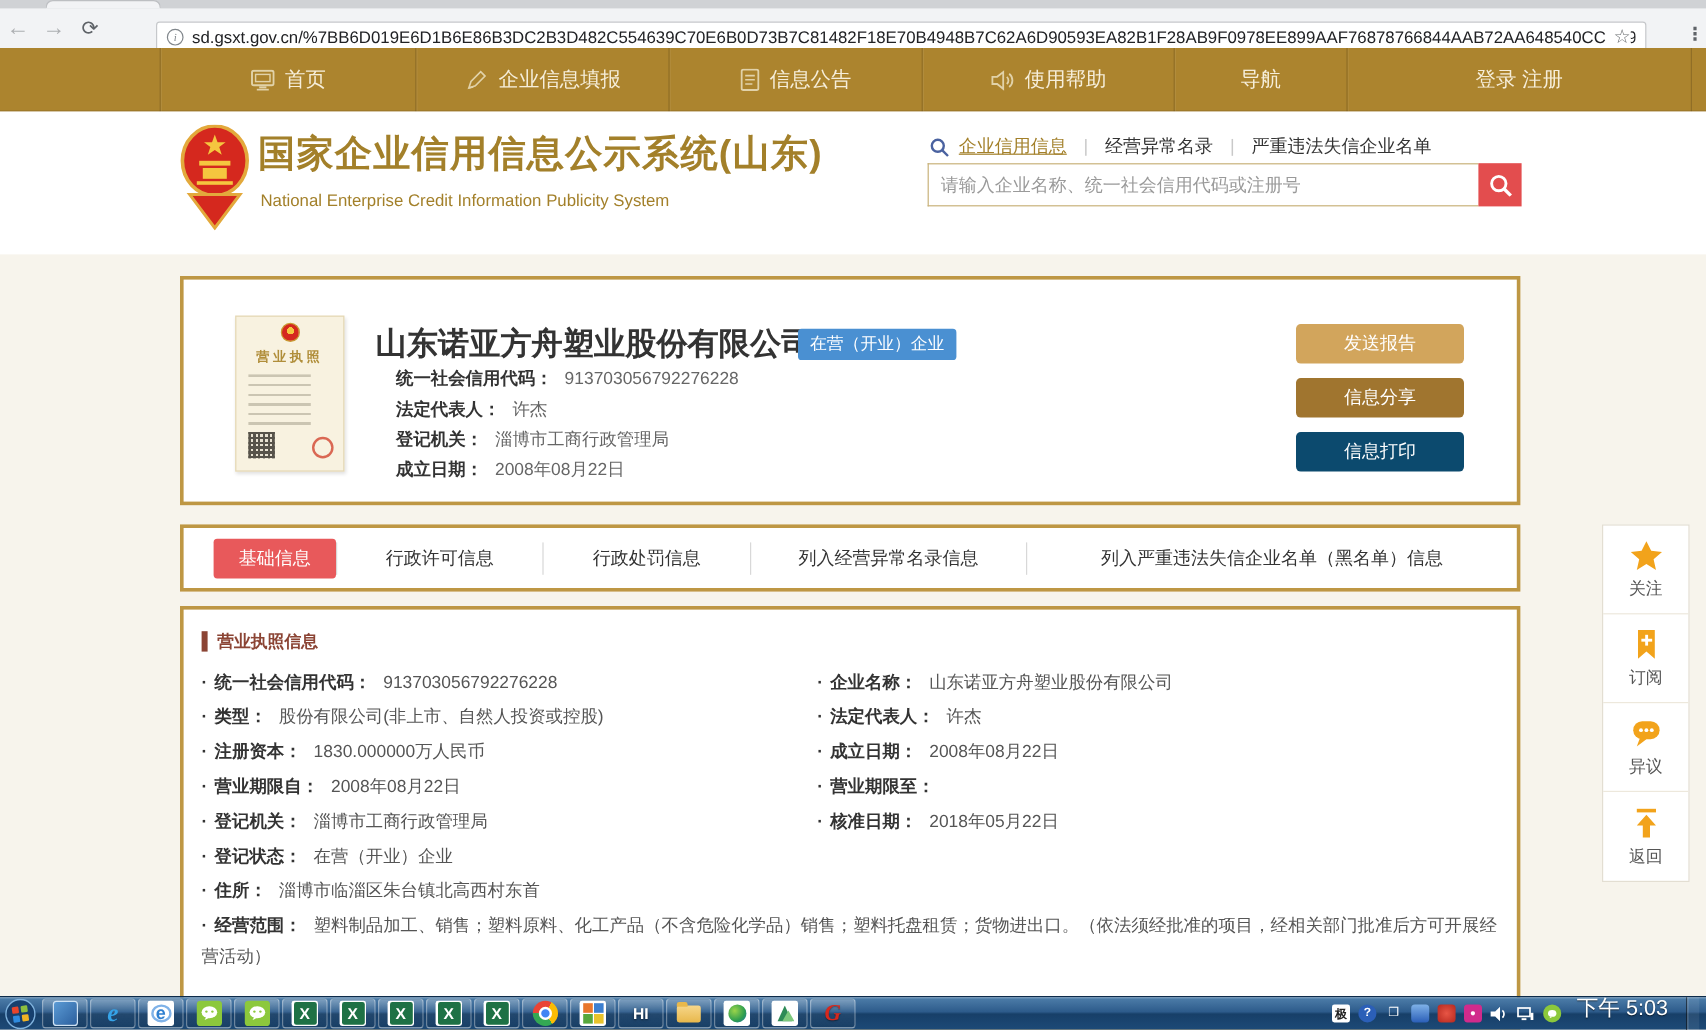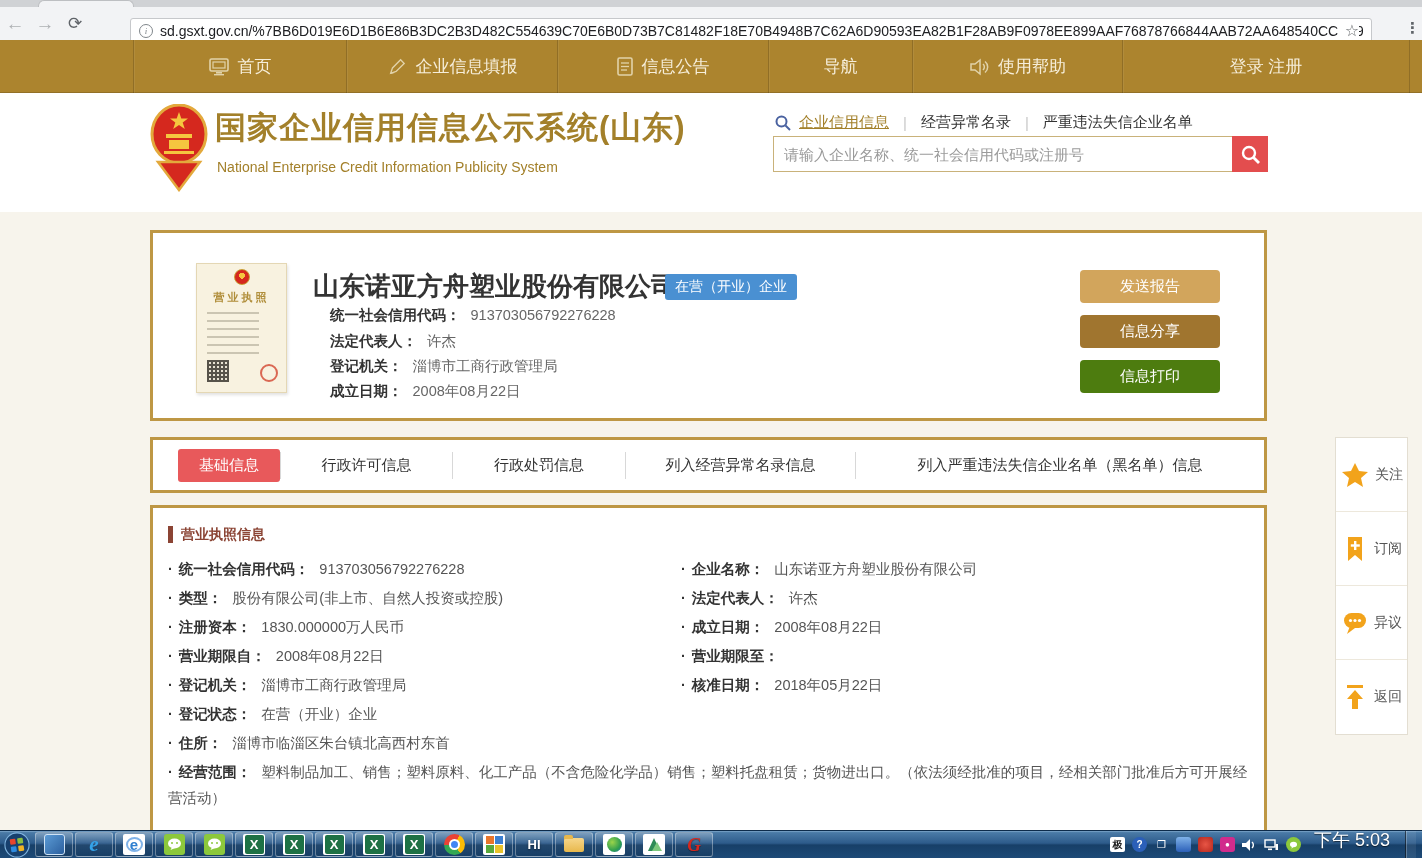--- a/index.html
+++ b/index.html
@@ -66,21 +66,21 @@
   .lrow { display:flex; margin-bottom:3px; }
   .lcell-l { width:513px; flex:none; }
   .lcell-r { flex:1; }
   .lcell-full { width:100%; }
   .lic-label { font-weight:bold; color:#333; }
   .lic-label:before { content:"·"; margin-right:6px; font-weight:bold; color:#333; }
   .lic-value { margin-left:10px; }
 
   
   #fside { position:absolute; left:1335px; top:437px; width:73px; background:#fff; border:1px solid #E3DED2; }
-  .fitem { height:74px; border-bottom:1px solid #EDE8DC; display:flex; flex-direction:row; align-items:center; justify-content:center; gap:5px; cursor:pointer; }
+  .fitem { height:74px; border-bottom:1px solid #EDE8DC; display:flex; flex-direction:column; align-items:center; justify-content:center; gap:5px; cursor:pointer; }
   .fitem:last-child { border-bottom:none; }
   .flabel { font-size:14px; color:#555; }
 
   
   #taskbar { position:absolute; left:0; top:830px; width:1422px; height:28px;
     background:linear-gradient(180deg,#7FA8CC 0,#4A7AA6 6%,#2D5B8B 45%,#173F68 52%,#1D4A77 100%);
     border-top:1px solid #0D2B4A; display:flex; align-items:center; z-index:50; }
   .tile { width:38px; height:25px; margin:0 1px; border:1px solid rgba(255,255,255,.35); border-radius:3px;
     background:linear-gradient(180deg,rgba(255,255,255,.28),rgba(255,255,255,.06) 45%,rgba(0,0,0,.12));
     display:flex; align-items:center; justify-content:center; cursor:pointer; flex:none; }
@@ -135,30 +135,30 @@
     </div>
     <div class="gnav-item" style="width:211px">
       <svg width="16" height="19" viewBox="0 0 16 19">
           <rect x="1" y="1" width="14" height="17" rx="1.5" fill="none" stroke="#EFE6C8" stroke-width="1.6"></rect>
           <line x1="4" y1="6" x2="12" y2="6" stroke="#EFE6C8" stroke-width="1.3"></line>
           <line x1="4" y1="9.5" x2="12" y2="9.5" stroke="#EFE6C8" stroke-width="1.3"></line>
           <line x1="4" y1="13" x2="10" y2="13" stroke="#EFE6C8" stroke-width="1.3"></line>
         </svg>
       <span>信息公告</span>
     </div>
-    <div class="gnav-item" style="width:144px">
-      <span>导航</span>
-    </div>
     <div class="gnav-item" style="width:210px">
       <svg width="20" height="18" viewBox="0 0 20 18">
           <path d="M2 6 H6 L11 2 V16 L6 12 H2 Z" fill="none" stroke="#EFE6C8" stroke-width="1.5"></path>
           <path d="M14 6 a4 4 0 0 1 0 6" fill="none" stroke="#EFE6C8" stroke-width="1.5"></path>
           <path d="M16 3.5 a7 7 0 0 1 0 11" fill="none" stroke="#EFE6C8" stroke-width="1.5"></path>
         </svg>
       <span>使用帮助</span>
+    </div>
+    <div class="gnav-item" style="width:144px">
+      <span>导航</span>
     </div>
     <div class="gnav-item" style="width:288px">
       <span>登录 注册</span>
     </div>
   </div>
 </div>
 
 <div id="hdr">
   <div id="logo">
     <svg width="58" height="88" viewBox="0 0 58 88">
@@ -206,21 +206,21 @@
   <div id="company-name">山东诺亚方舟塑业股份有限公司</div>
   <div id="status-badge">在营（开业）企业</div>
 
   <div class="cfield" style="top:73px"><b>统一社会信用代码：</b><span>913703056792276228</span></div>
   <div class="cfield" style="top:99px"><b>法定代表人：</b><span>许杰</span></div>
   <div class="cfield" style="top:124px"><b>登记机关：</b><span>淄博市工商行政管理局</span></div>
   <div class="cfield" style="top:149px"><b>成立日期：</b><span>2008年08月22日</span></div>
 
   <button class="cbtn" style="top:37px; background:#D2A55C">发送报告</button>
   <button class="cbtn" style="top:82px; background:#A0752F">信息分享</button>
-  <button class="cbtn" style="top:127px; background:#4d7c0f">信息打印</button>
+  <button class="cbtn" style="top:127px; background:#0c4a6e">信息打印</button>
 </div>
 
 <div class="gold-card" id="tabs-card">
   <div id="tab-active">基础信息</div>
   <div class="tab" style="width:172px">行政许可信息</div>
   <div class="tab" style="width:173px">行政处罚信息</div>
   <div class="tab" style="width:230px">列入经营异常名录信息</div>
   <div class="tab" style="flex:1">列入严重违法失信企业名单（黑名单）信息</div>
 </div>
 

